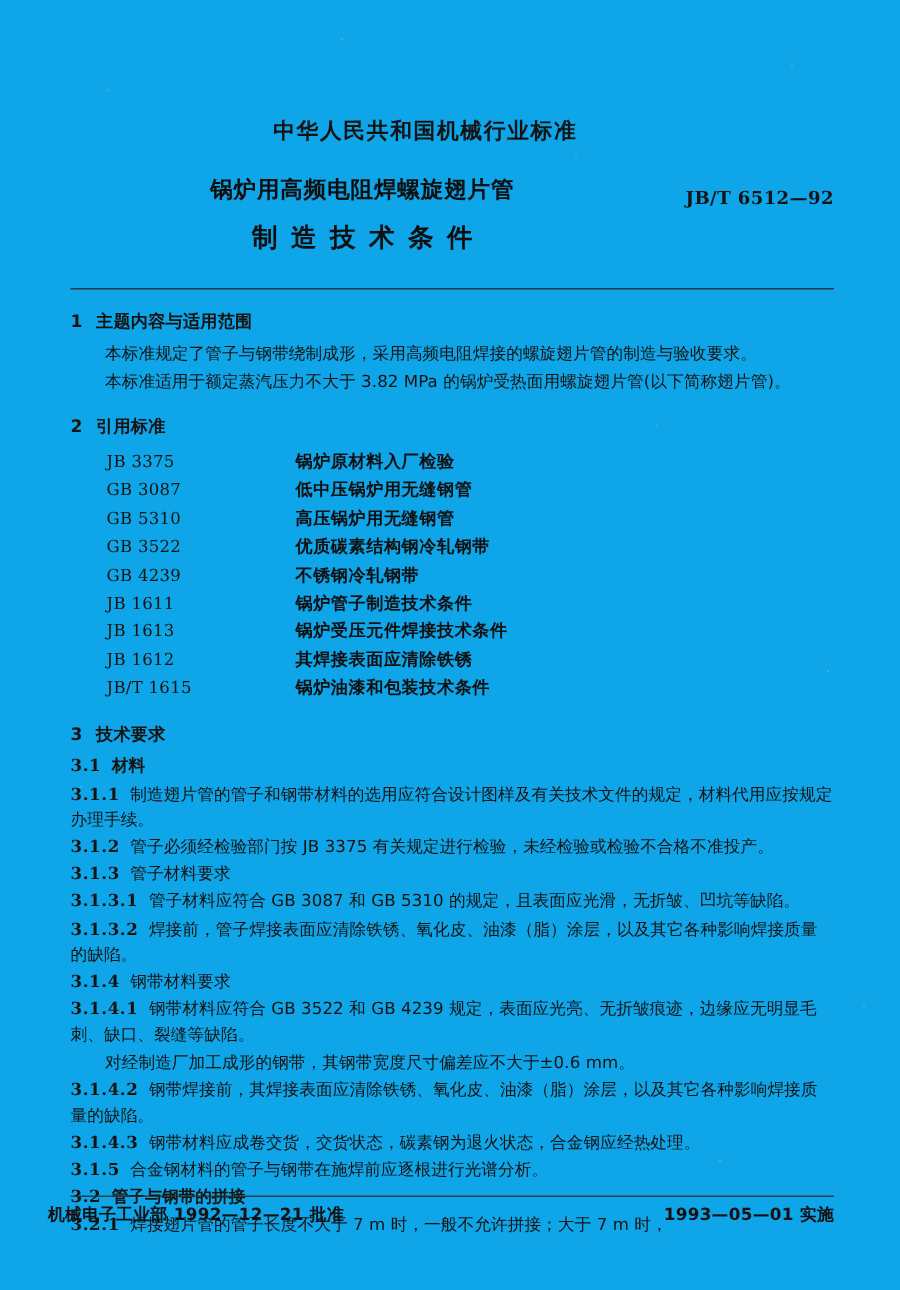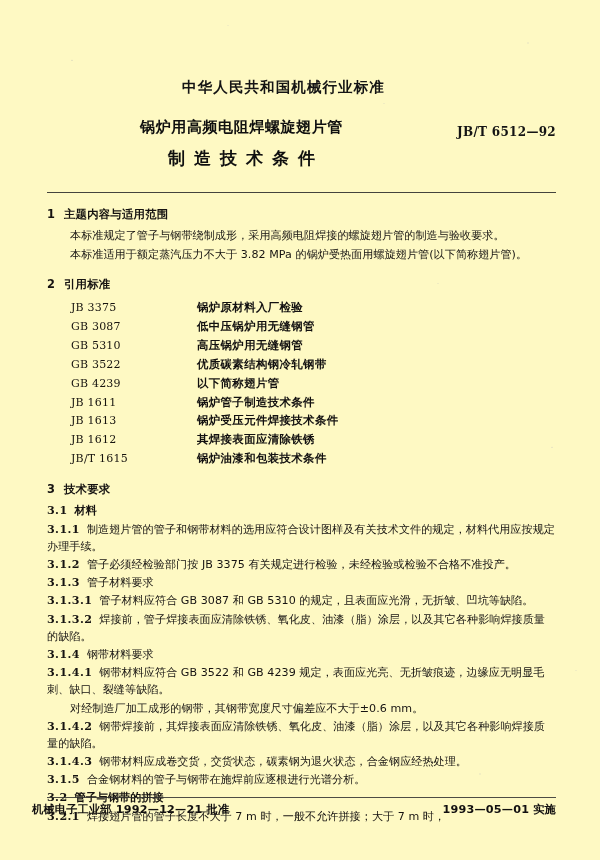--- a/index.html
+++ b/index.html
@@ -12,21 +12,21 @@
     height: 860px;
     font-family: "DejaVu Sans", "Liberation Sans", sans-serif;
     color: #15120f;
     position: relative;
     overflow: hidden;
   }
 
   .page {
     position: absolute;
     inset: 0;
-    background: #fef9c3;
+    background: #0ea5e9;
   }
 
   
   .speckle {
     position: absolute;
     inset: 0;
     pointer-events: none;
     opacity: .30;
     background-image:
       radial-gradient(circle at 12% 7%, #b8b8b8 0.6px, transparent 0.9px),
@@ -244,21 +244,21 @@
         <div class="ref-row">
           <span class="ref-code">GB 5310</span>
           <span class="ref-title">高压锅炉用无缝钢管</span>
         </div>
         <div class="ref-row">
           <span class="ref-code">GB 3522</span>
           <span class="ref-title">优质碳素结构钢冷轧钢带</span>
         </div>
         <div class="ref-row">
           <span class="ref-code">GB 4239</span>
-          <span class="ref-title">以下简称翅片管</span>
+          <span class="ref-title">不锈钢冷轧钢带</span>
         </div>
         <div class="ref-row">
           <span class="ref-code">JB 1611</span>
           <span class="ref-title">锅炉管子制造技术条件</span>
         </div>
         <div class="ref-row">
           <span class="ref-code">JB 1613</span>
           <span class="ref-title">锅炉受压元件焊接技术条件</span>
         </div>
         <div class="ref-row">

